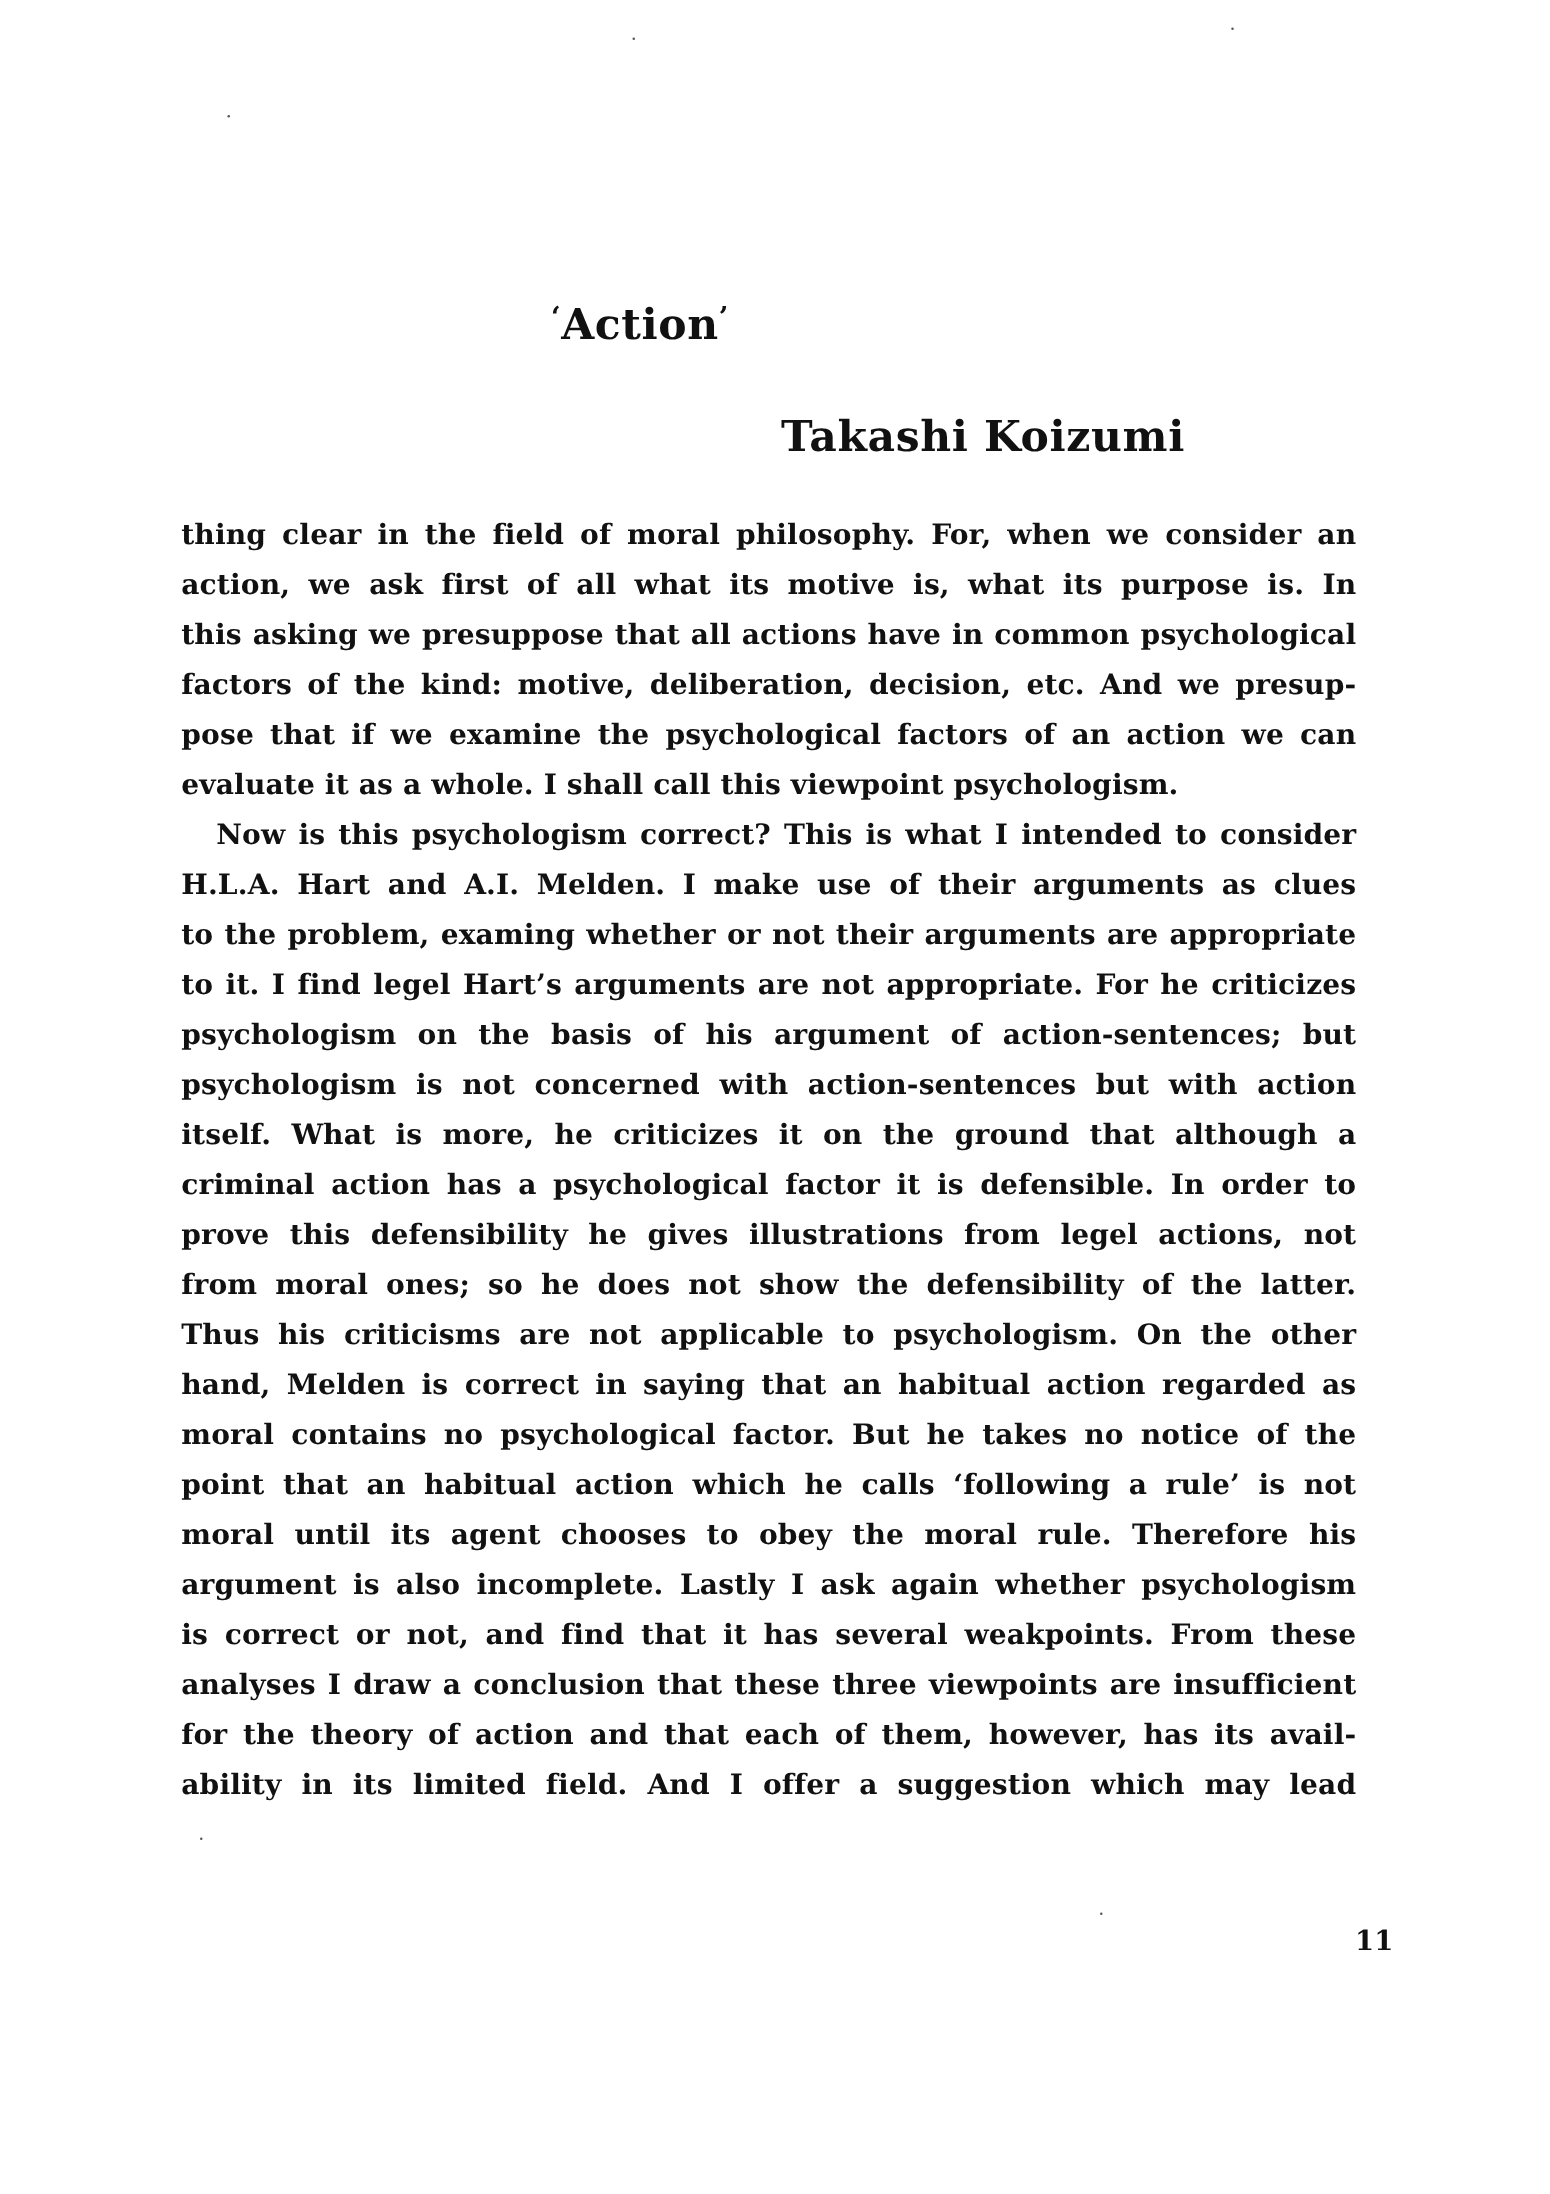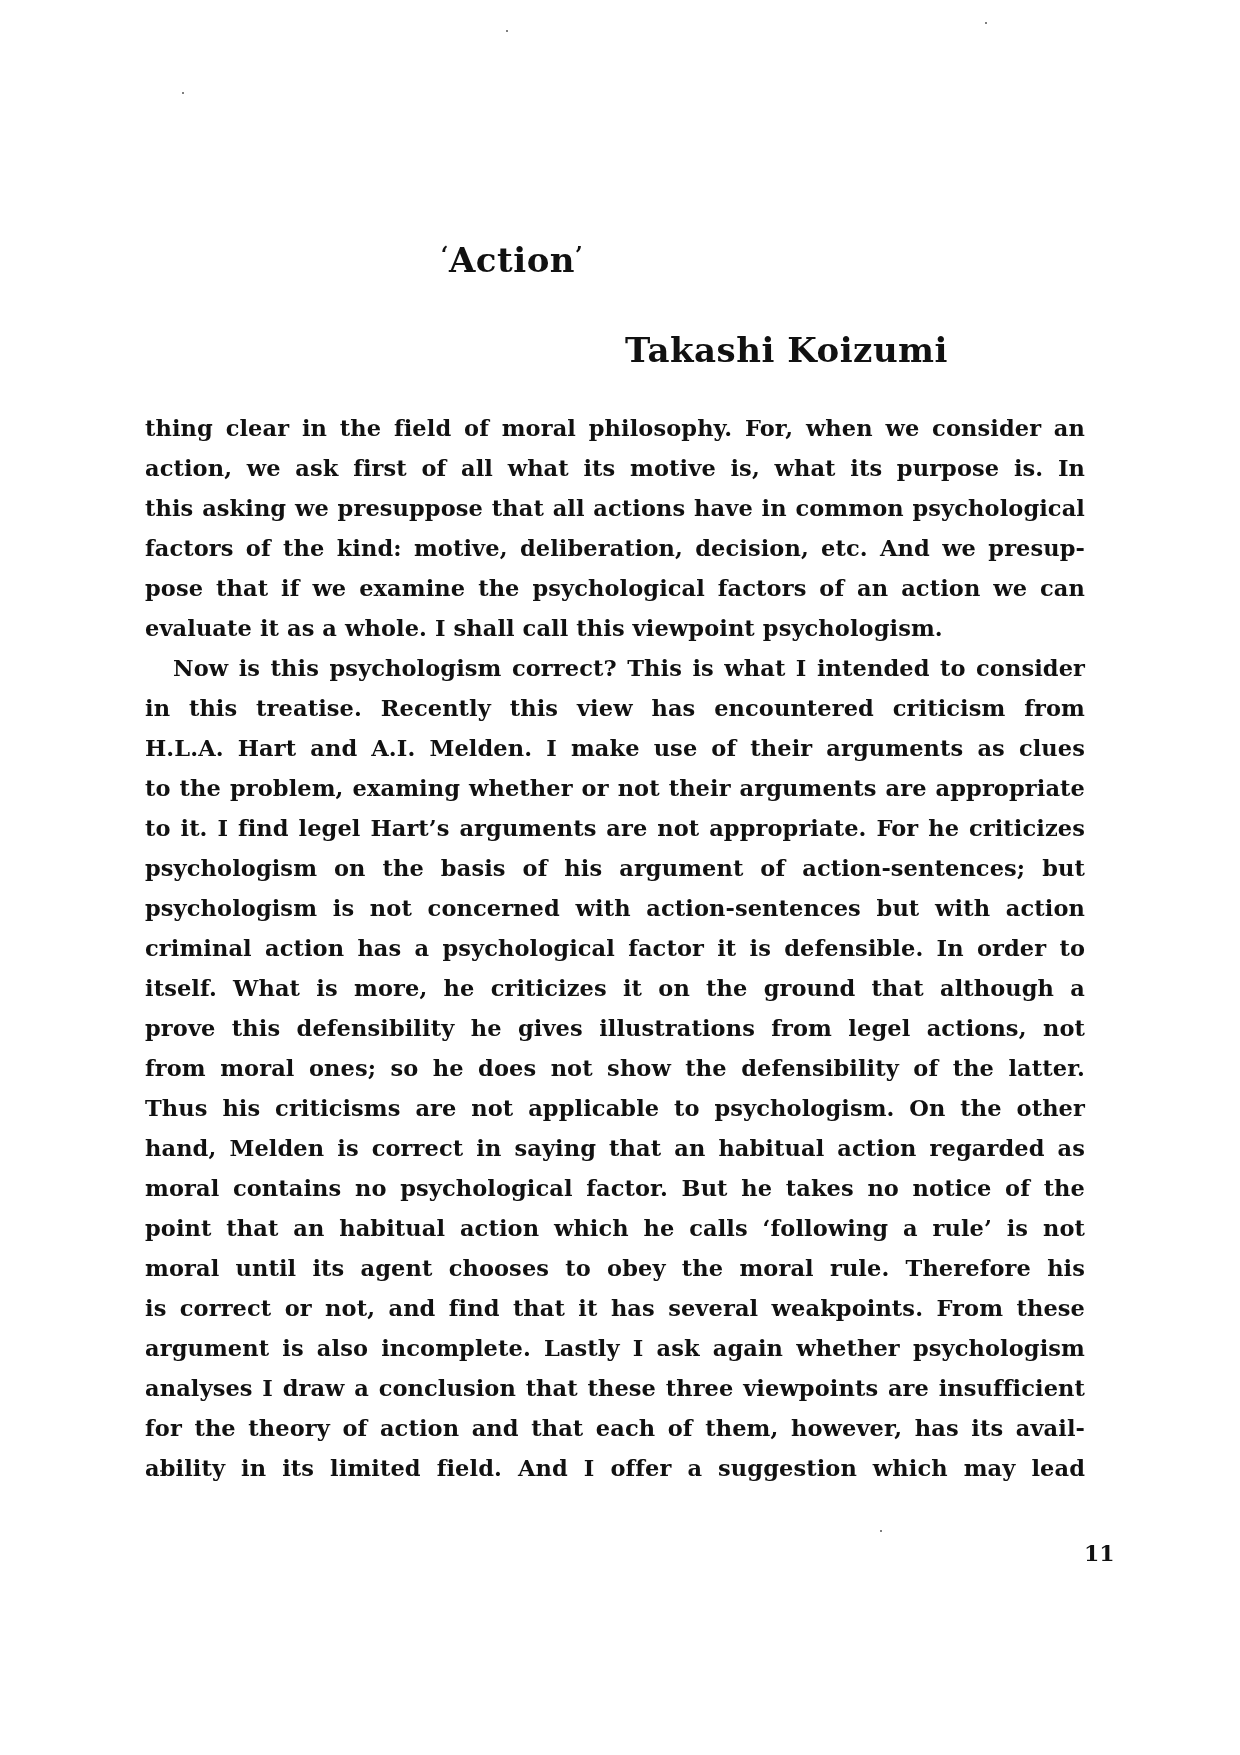--- a/index.html
+++ b/index.html
@@ -30,37 +30,36 @@
   <div class="author">Takashi Koizumi</div>
 
   <div class="abstract" id="abstract">
       <span class="line">thing clear in the field of moral philosophy. For, when we consider an</span>
       <span class="line">action, we ask first of all what its motive is, what its purpose is. In</span>
       <span class="line">this asking we presuppose that all actions have in common psychological</span>
       <span class="line">factors of the kind: motive, deliberation, decision, etc. And we presup-</span>
       <span class="line">pose that if we examine the psychological factors of an action we can</span>
       <span class="line last">evaluate it as a whole. I shall call this viewpoint psychologism.</span>
       <span class="line indent">Now is this psychologism correct? This is what I intended to consider</span>
-      <span class="line">in this treatise. Recently this view has encountered criticism from</span>
       <span class="line">H.L.A. Hart and A.I. Melden. I make use of their arguments as clues</span>
       <span class="line">to the problem, examing whether or not their arguments are appropriate</span>
       <span class="line">to it. I find legel Hart’s arguments are not appropriate. For he criticizes</span>
       <span class="line">psychologism on the basis of his argument of action-sentences; but</span>
       <span class="line">psychologism is not concerned with action-sentences but with action</span>
+      <span class="line">itself. What is more, he criticizes it on the ground that although a</span>
       <span class="line">criminal action has a psychological factor it is defensible. In order to</span>
-      <span class="line">itself. What is more, he criticizes it on the ground that although a</span>
       <span class="line">prove this defensibility he gives illustrations from legel actions, not</span>
       <span class="line">from moral ones; so he does not show the defensibility of the latter.</span>
       <span class="line">Thus his criticisms are not applicable to psychologism. On the other</span>
       <span class="line">hand, Melden is correct in saying that an habitual action regarded as</span>
       <span class="line">moral contains no psychological factor. But he takes no notice of the</span>
       <span class="line">point that an habitual action which he calls ‘following a rule’ is not</span>
       <span class="line">moral until its agent chooses to obey the moral rule. Therefore his</span>
+      <span class="line">argument is also incomplete. Lastly I ask again whether psychologism</span>
       <span class="line">is correct or not, and find that it has several weakpoints. From these</span>
-      <span class="line">argument is also incomplete. Lastly I ask again whether psychologism</span>
       <span class="line">analyses I draw a conclusion that these three viewpoints are insufficient</span>
       <span class="line">for the theory of action and that each of them, however, has its avail-</span>
       <span class="line">ability in its limited field. And I offer a suggestion which may lead</span>
     </div>
 
   <div class="pagenum">11</div>
 
   <div class="speck" style="top:22px;left:985px;"></div>
   <div class="speck" style="top:92px;left:182px;"></div>
   <div class="speck" style="top:30px;left:506px;"></div>

